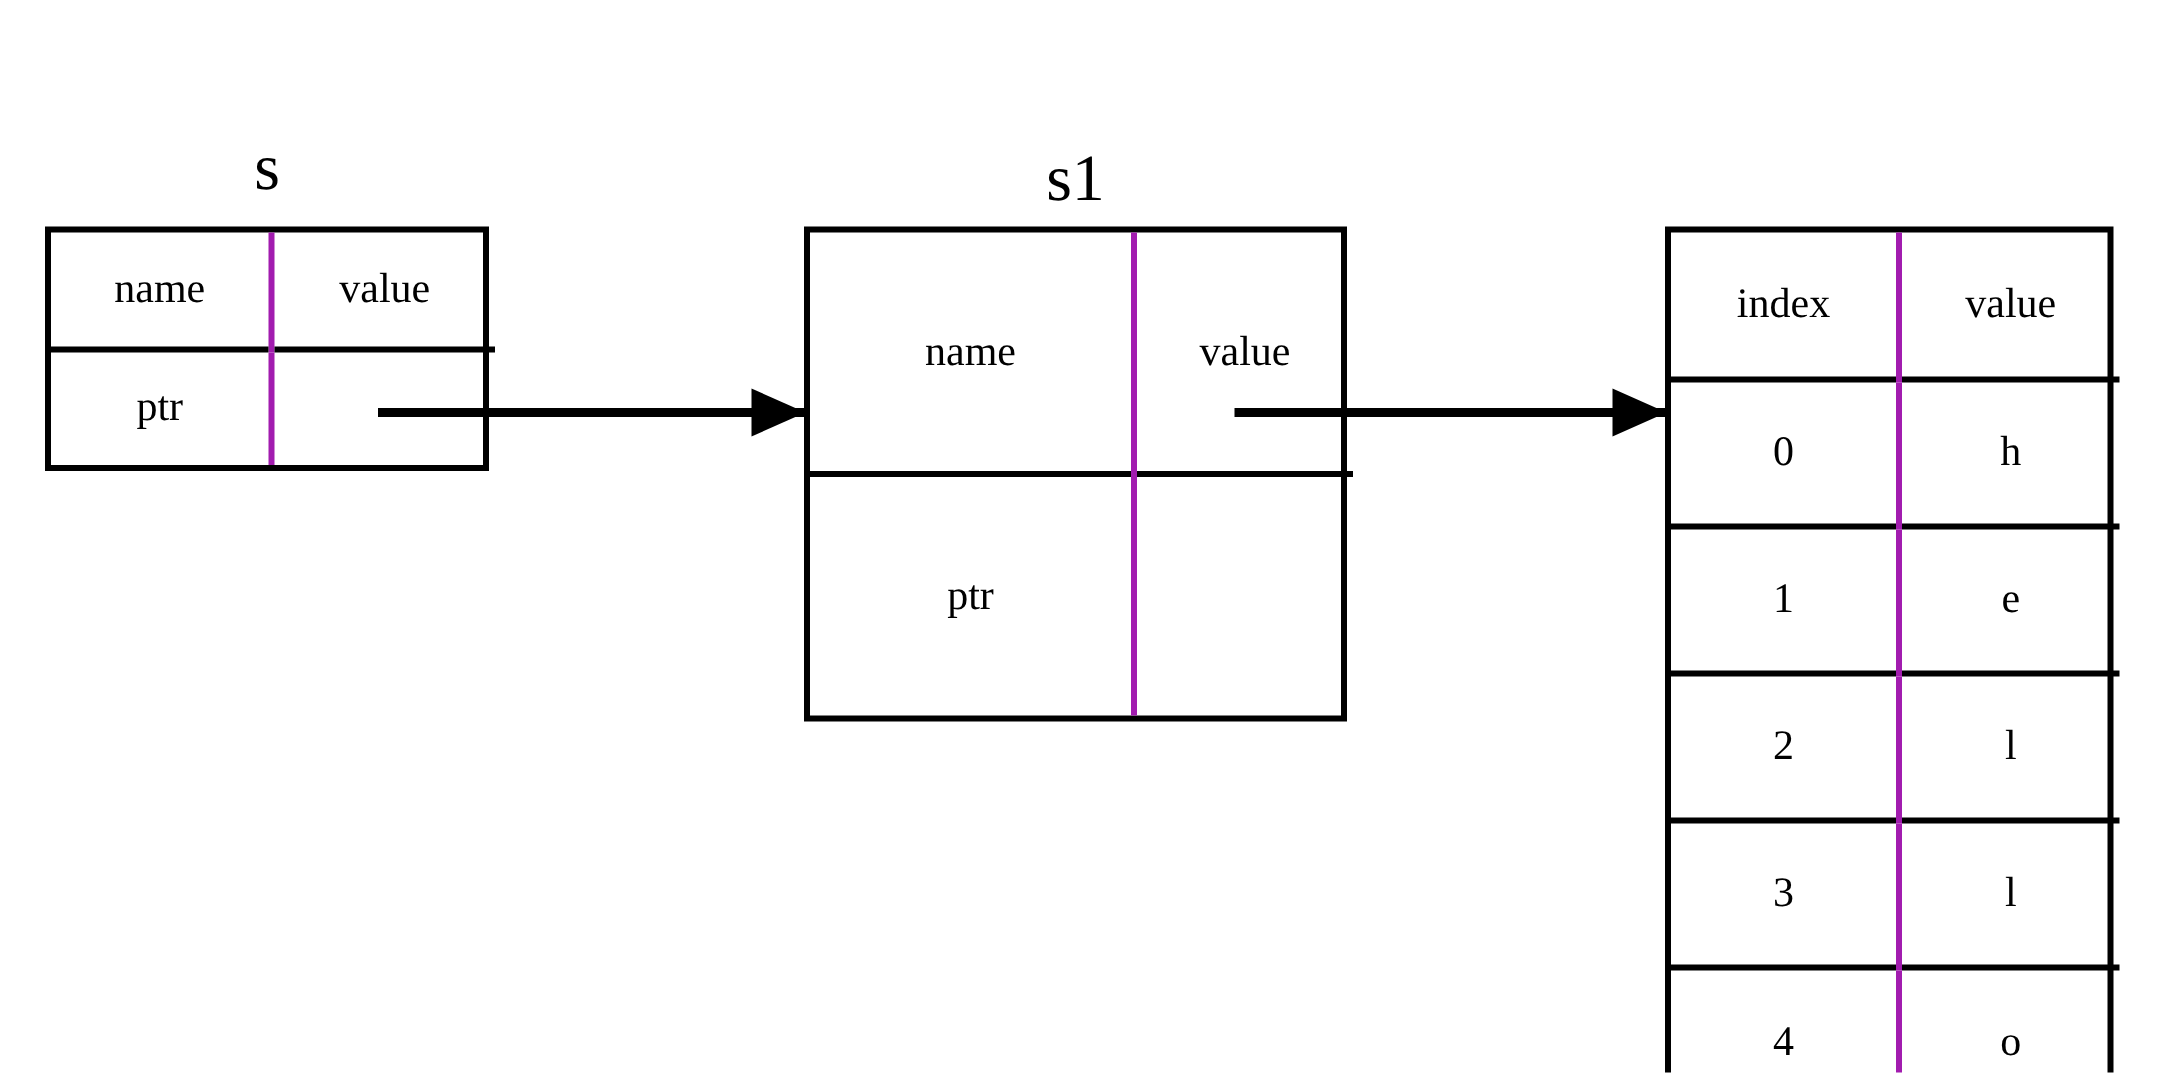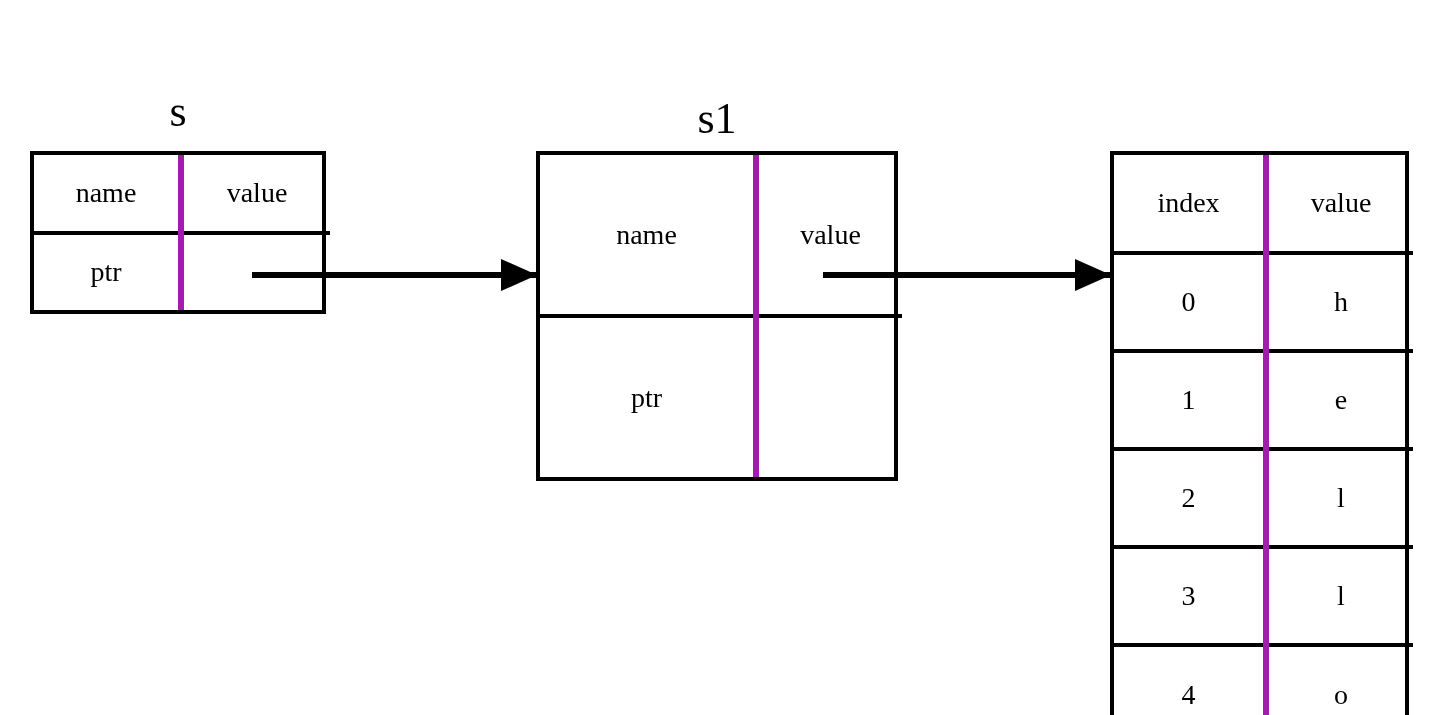--- a/index.html
+++ b/index.html
@@ -42,21 +42,21 @@
   .tbl td {
     border: 0;
     text-align: center;
     vertical-align: middle;
     font-size: 28px;
     line-height: 1;
     padding: 0;
     white-space: nowrap;
   }
   .tbl tr + tr td { border-top: 4px solid #000; }
-  .tbl td + td { border-left: 6px solid #a21caf; }
+  .tbl td + td { border-left: 4px solid #a21caf; }
 
   
   #table-s {
     left: 30px;
     top: 151px;
     width: 296px;
     height: 163px;
   }
   #table-s col.c1 { width: 147px; }
   #table-s col.c2 { width: 149px; }

